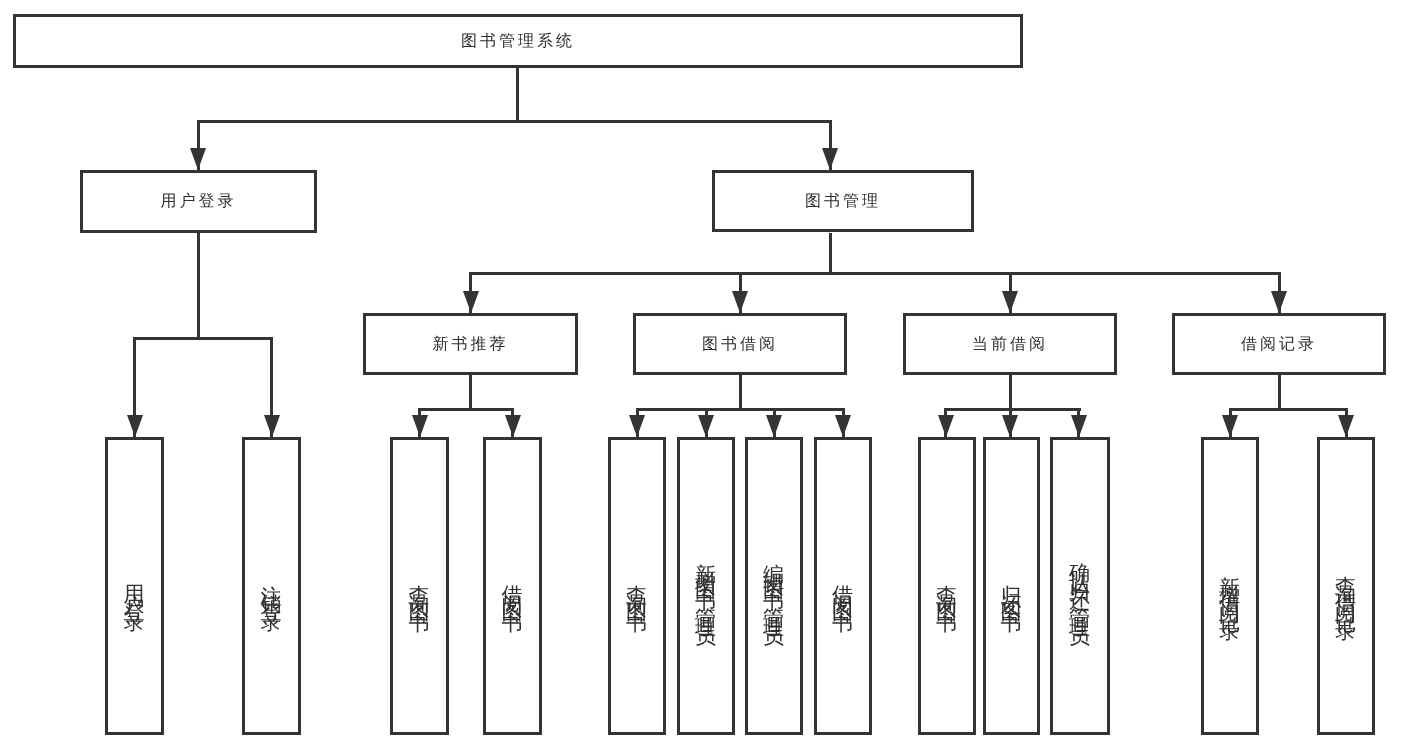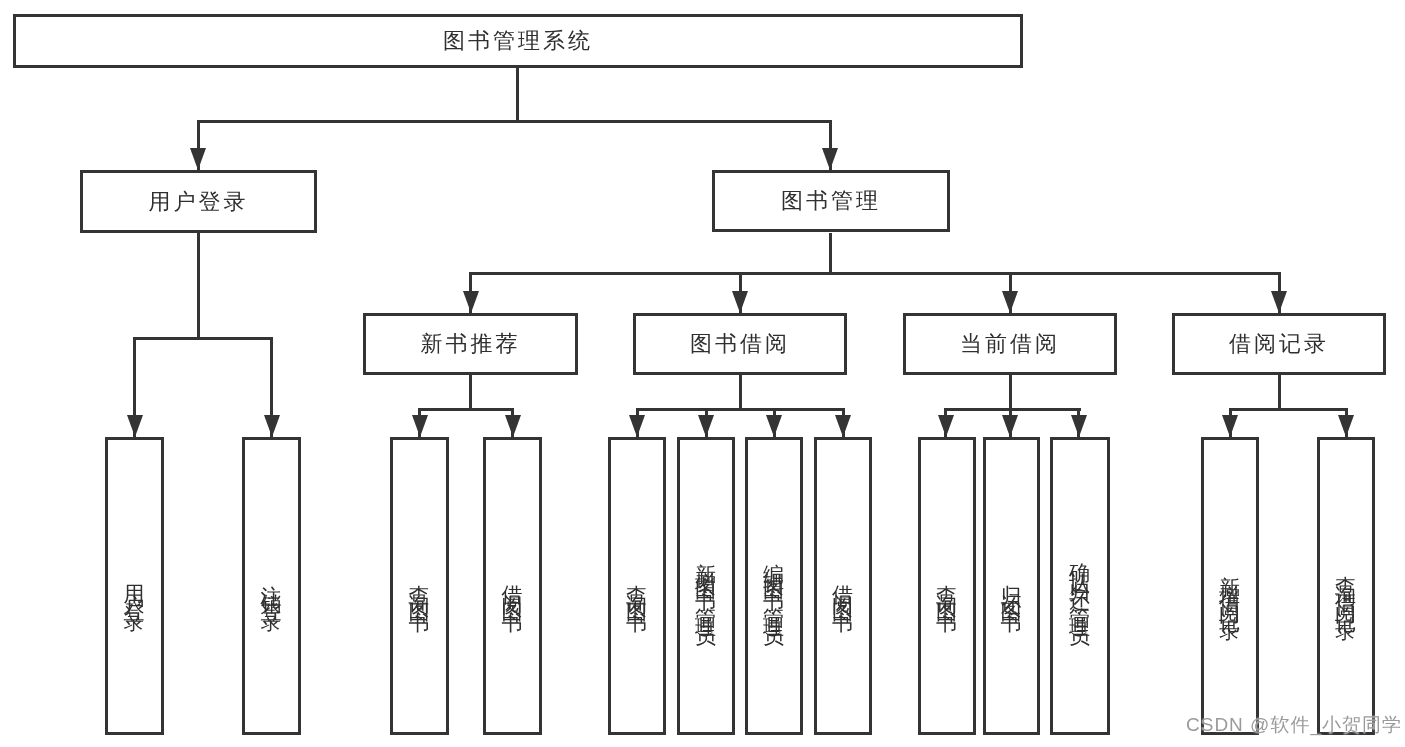--- a/index.html
+++ b/index.html
@@ -16,21 +16,21 @@
     overflow:hidden;
   }
   #canvas{position:relative;width:1405px;height:747px;background:var(--bg);}
   .box{
     position:absolute;box-sizing:border-box;
     border:3px solid var(--line);
     background:var(--bg);
     display:flex;align-items:center;justify-content:center;
     color:var(--text);
   }
-  .hlabel{font-size:22px;letter-spacing:3px;white-space:nowrap;}
+  .hlabel{font-size:16px;letter-spacing:3px;white-space:nowrap;}
   .vlabel{
     writing-mode:vertical-rl;text-orientation:mixed;
     font-size:21px;letter-spacing:9px;line-height:1;white-space:nowrap;
   }
   .vline{position:absolute;width:3px;background:var(--line);}
   .hline{position:absolute;height:3px;background:var(--line);}
   .drop{position:absolute;width:3px;background:var(--line);}
   .drop::after{
     content:"";position:absolute;left:-6.5px;bottom:0;
     width:0;height:0;
@@ -53,21 +53,21 @@
   </div>
 
   <div class="vline" style="left:515.5px;top:68px;height:52px"></div>
   <div class="hline" style="left:196.5px;top:120px;width:635px"></div>
   <div class="drop" style="left:196.5px;top:120px;height:50px"></div>
   <div class="drop" style="left:828.5px;top:120px;height:50px"></div>
 
   <div class="box" style="left:80px;top:170px;width:237px;height:63px">
     <span class="hlabel">用户登录</span>
   </div>
-  <div class="box" style="left:712px;top:170px;width:238px;height:62px">
+  <div class="box" style="left:712px;top:170px;width:262px;height:62px">
     <span class="hlabel">图书管理</span>
   </div>
 
   <div class="vline" style="left:196.5px;top:233px;height:104px"></div>
   <div class="hline" style="left:133px;top:337px;width:140px"></div>
   <div class="drop" style="left:133px;top:337px;height:100px"></div>
   <div class="drop" style="left:270px;top:337px;height:100px"></div>
 
   <div class="vline" style="left:828.5px;top:233px;height:39px"></div>
   <div class="hline" style="left:468.5px;top:272px;width:812px"></div>
@@ -145,15 +145,14 @@
   <div class="box" style="left:1050px;top:437px;width:60px;height:298px">
     <span class="vlabel">确认归还（管理员）</span>
   </div>
   <div class="box" style="left:1201px;top:437px;width:58px;height:298px">
     <span class="vlabel">新增借阅记录</span>
   </div>
   <div class="box" style="left:1317px;top:437px;width:58px;height:298px">
     <span class="vlabel">查询借阅记录</span>
   </div>
 
-  <div class="watermark">CSDN @软件_小贺同学</div>
 
 </div>
 
 </body></html>

